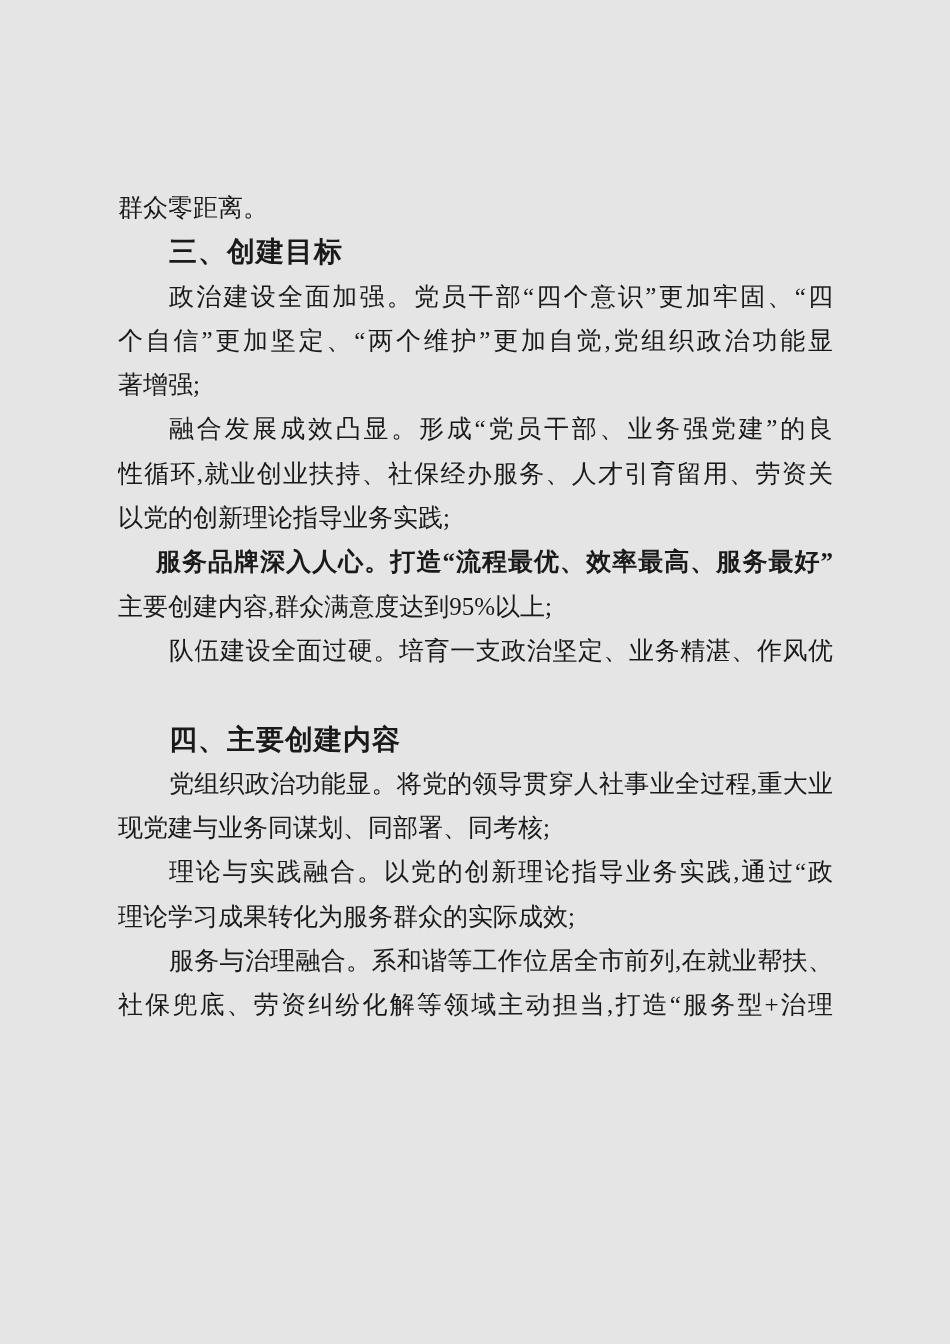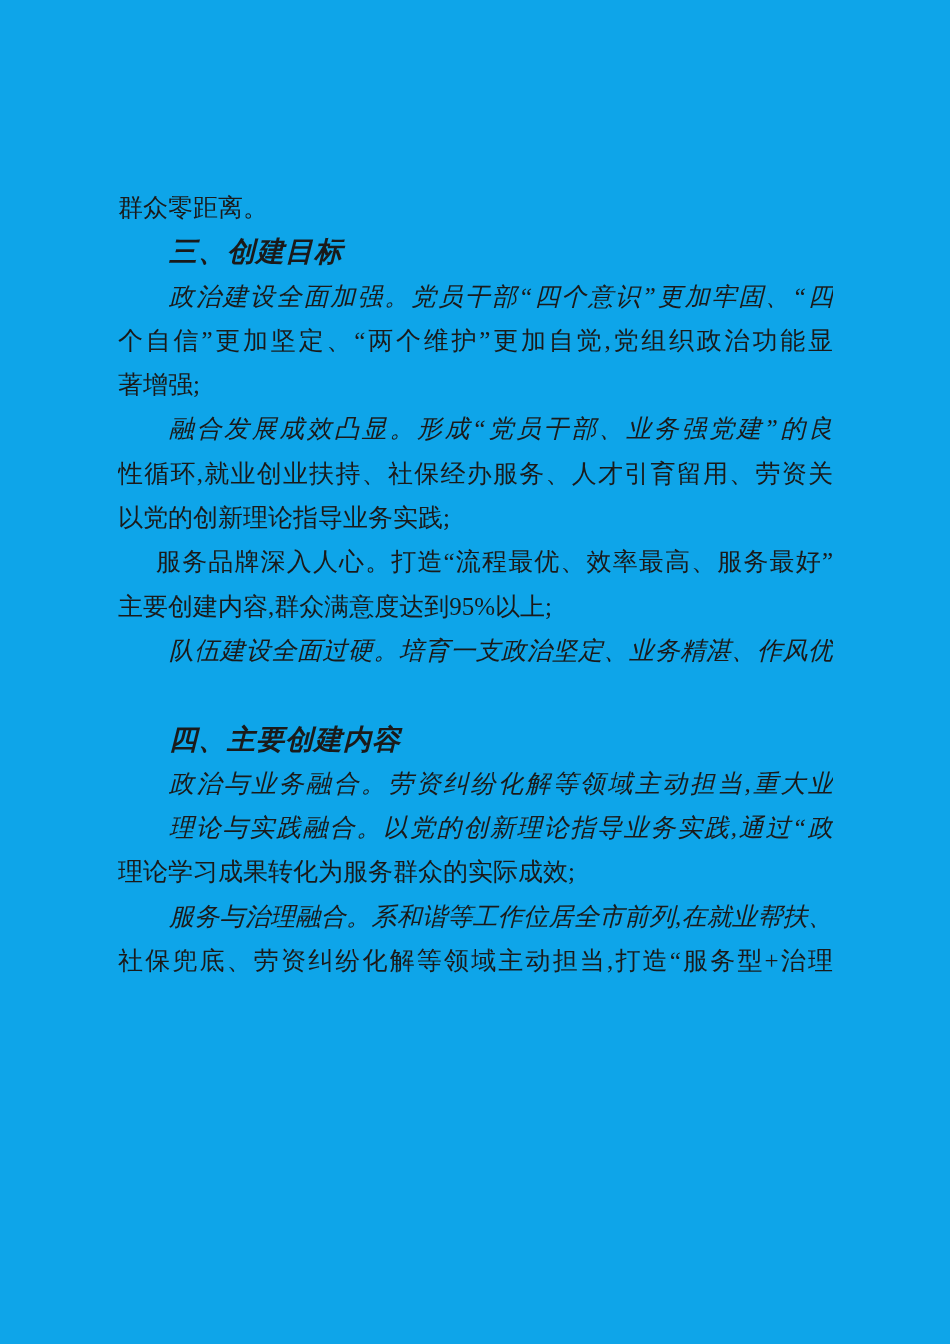--- a/index.html
+++ b/index.html
@@ -4,21 +4,21 @@
 <style>
   html, body {
     margin: 0;
     padding: 0;
     background: #ffffff;
   }
   .page {
     position: relative;
     width: 950px;
     height: 1344px;
-    background: #0ea5e9;
+    background: #e5e5e5;
     overflow: hidden;
     font-family: "Liberation Serif", "DejaVu Serif", serif;
     color: #1a1a1a;
   }
   .text-area {
     position: absolute;
     left: 118px;
     top: 186px;
     width: 715px;
   }
@@ -33,40 +33,41 @@
     text-align: justify;
     text-align-last: justify;
   }
   .line.heading {
     font-weight: 700;
     font-size: 28px;
     letter-spacing: 1px;
   }
   .line.blank {  }
   .ind-0   { padding-left: 0; }
-  .ind-1_5 { padding-left: 38px; }
-  .ind-2   { padding-left: 51px; font-style: italic; }
+  .ind-1_5 { padding-left: 38px; font-weight: bold; }
+  .ind-2   { padding-left: 51px; }
 </style>
 </head>
 <body>
 
 <div class="page">
   <div class="text-area">
       <div class="line  ind-0">群众零距离。</div>
       <div class="line heading ind-2">三、创建目标</div>
       <div class="line  fill ind-2">政治建设全面加强。党员干部“四个意识”更加牢固、“四</div>
       <div class="line  fill ind-0">个自信”更加坚定、“两个维护”更加自觉,党组织政治功能显</div>
       <div class="line  ind-0">著增强;</div>
       <div class="line  fill ind-2">融合发展成效凸显。形成“党员干部、业务强党建”的良</div>
       <div class="line  fill ind-0">性循环,就业创业扶持、社保经办服务、人才引育留用、劳资关</div>
       <div class="line  ind-0">以党的创新理论指导业务实践;</div>
       <div class="line  fill ind-1_5">服务品牌深入人心。打造“流程最优、效率最高、服务最好”</div>
       <div class="line  ind-0">主要创建内容,群众满意度达到95%以上;</div>
       <div class="line  fill ind-2">队伍建设全面过硬。培育一支政治坚定、业务精湛、作风优</div>
       <div class="line  blank ind-0"></div>
       <div class="line heading ind-2">四、主要创建内容</div>
-      <div class="line  fill ind-2">政治与业务融合。劳资纠纷化解等领域主动担当,重大业</div>
+      <div class="line  fill ind-2">党组织政治功能显。将党的领导贯穿人社事业全过程,重大业</div>
+      <div class="line  ind-0">现党建与业务同谋划、同部署、同考核;</div>
       <div class="line  fill ind-2">理论与实践融合。以党的创新理论指导业务实践,通过“政</div>
       <div class="line  ind-0">理论学习成果转化为服务群众的实际成效;</div>
       <div class="line  fill ind-2">服务与治理融合。系和谐等工作位居全市前列,在就业帮扶、</div>
       <div class="line  fill ind-0">社保兜底、劳资纠纷化解等领域主动担当,打造“服务型+治理</div>
     </div>
 </div>
 
 </body></html>

